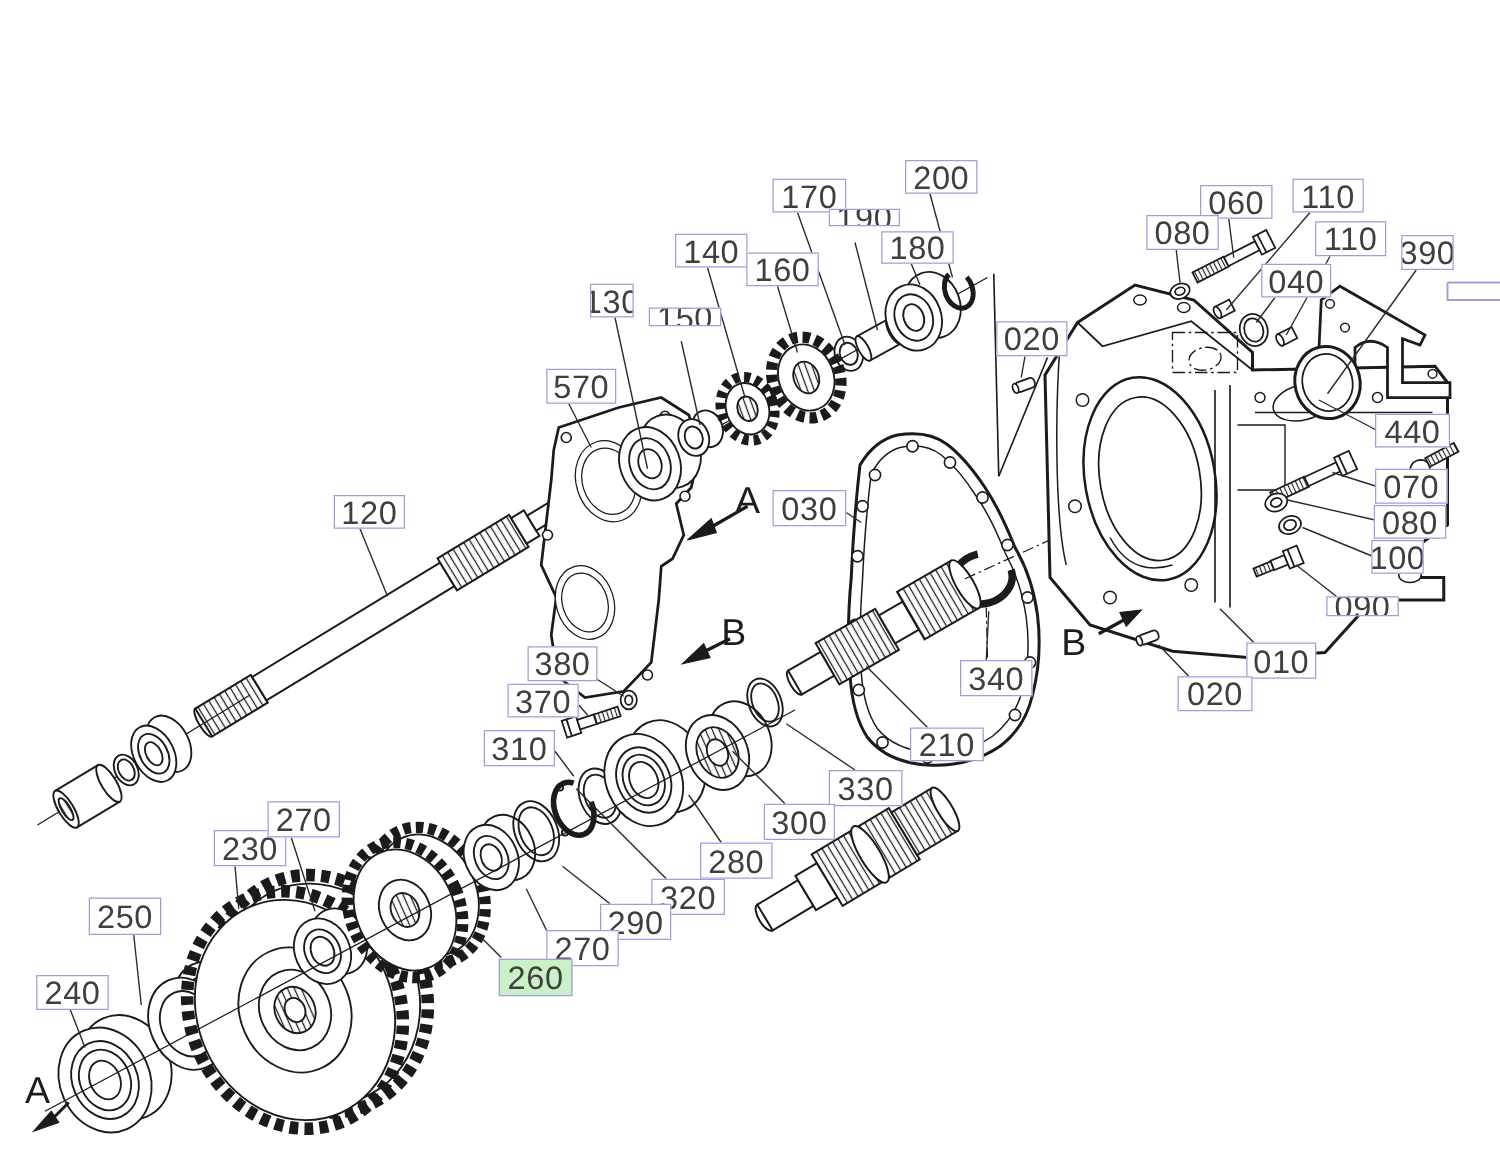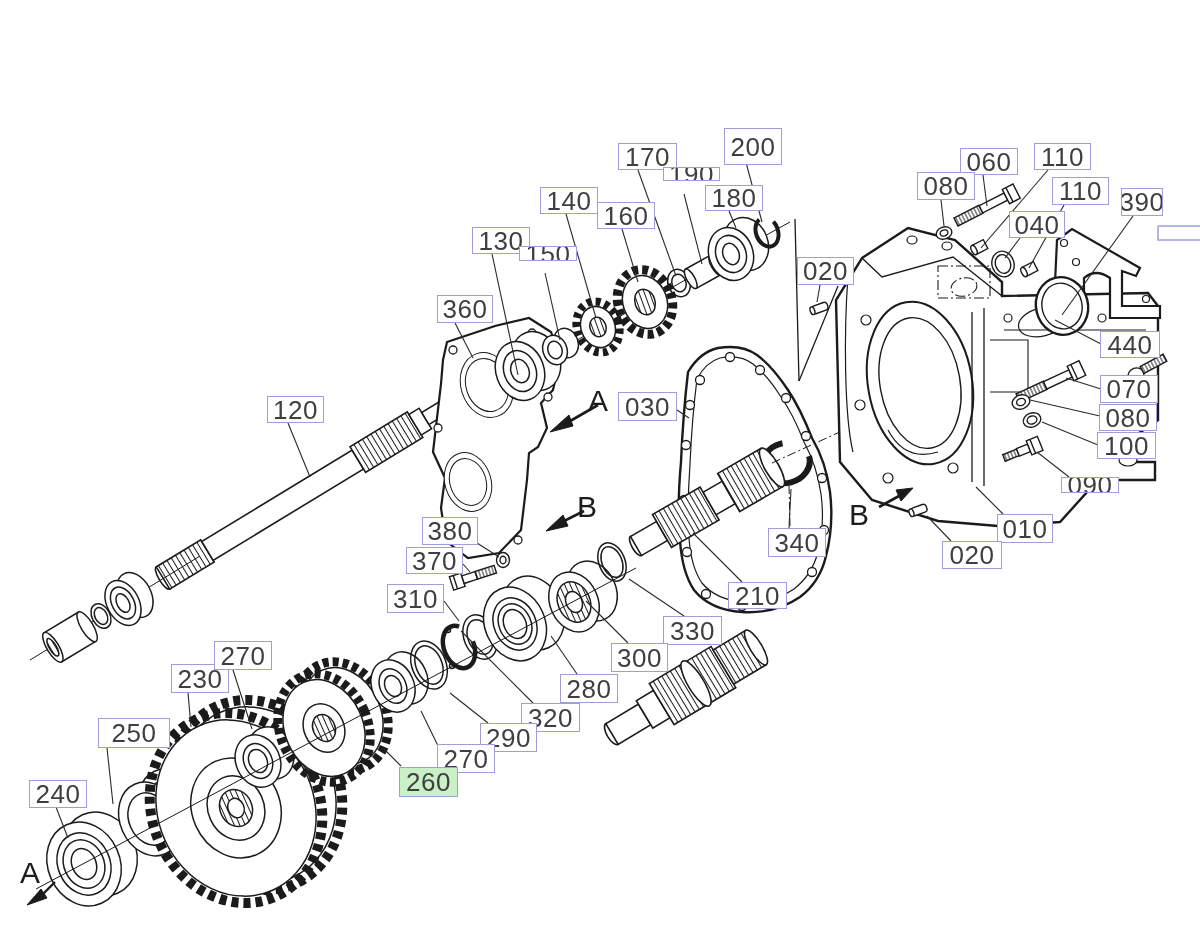--- a/index.html
+++ b/index.html
@@ -450,57 +450,57 @@
     <polygon points="27,905 41,889 47,898"></polygon>
     <line x1="899" y1="496" x2="879" y2="507" stroke-width="2.6"></line>
     <polygon points="913,488 896,490 901,501"></polygon>
   </g>
 
   <g stroke="#9e9edd" stroke-width="1.5" fill="none">
     <path d="M1158,226 L1158,240 L1200,240 M1158,226 L1200,226"></path>
   </g>
 </svg>
 
-<div class="plabel" style="left:472px;top:227px;width:58px;height:27px">130</div>
+<div class="plabel" style="left:472px;top:227px;width:35px;height:27px">130</div>
 <div class="plabel" style="left:540px;top:187px;width:58px;height:27px">140</div>
 <div class="plabel" style="left:519px;top:246px;width:58px;height:15px">150</div>
 <div class="plabel" style="left:597px;top:202px;width:58px;height:27px">160</div>
 <div class="plabel" style="left:618px;top:143px;width:59px;height:27px">170</div>
 <div class="plabel" style="left:705px;top:185px;width:58px;height:26px">180</div>
 <div class="plabel" style="left:663px;top:167px;width:57px;height:14px">190</div>
-<div class="plabel" style="left:724px;top:128px;width:58px;height:37px">200</div>
-<div class="plabel" style="left:437px;top:295px;width:56px;height:28px">360</div>
+<div class="plabel" style="left:724px;top:128px;width:58px;height:27px">200</div>
+<div class="plabel" style="left:437px;top:295px;width:56px;height:28px">570</div>
 <div class="plabel" style="left:267px;top:396px;width:57px;height:27px">120</div>
 <div class="plabel" style="left:618px;top:392px;width:59px;height:29px">030</div>
 <div class="plabel" style="left:797px;top:257px;width:57px;height:28px">020</div>
 <div class="plabel" style="left:960px;top:148px;width:58px;height:27px">060</div>
 <div class="plabel" style="left:917px;top:172px;width:58px;height:28px">080</div>
 <div class="plabel" style="left:1034px;top:143px;width:57px;height:27px">110</div>
 <div class="plabel" style="left:1052px;top:177px;width:57px;height:28px">110</div>
 <div class="plabel" style="left:1009px;top:211px;width:56px;height:27px">040</div>
 <div class="plabel" style="left:1121px;top:188px;width:42px;height:28px">390</div>
 <div class="plabel" style="left:1100px;top:331px;width:60px;height:27px">440</div>
 <div class="plabel" style="left:1100px;top:375px;width:58px;height:28px">070</div>
 <div class="plabel" style="left:1099px;top:404px;width:58px;height:27px">080</div>
-<div class="plabel" style="left:1097px;top:432px;width:59px;height:27px">100</div>
+<div class="plabel" style="left:1097px;top:432px;width:42px;height:27px">100</div>
 <div class="plabel" style="left:1061px;top:477px;width:58px;height:16px">090</div>
 <div class="plabel" style="left:997px;top:514px;width:56px;height:29px">010</div>
 <div class="plabel" style="left:942px;top:541px;width:60px;height:28px">020</div>
 <div class="plabel" style="left:768px;top:528px;width:58px;height:29px">340</div>
 <div class="plabel" style="left:728px;top:582px;width:59px;height:27px">210</div>
 <div class="plabel" style="left:663px;top:616px;width:59px;height:29px">330</div>
 <div class="plabel" style="left:611px;top:643px;width:57px;height:29px">300</div>
 <div class="plabel" style="left:560px;top:674px;width:58px;height:29px">280</div>
 <div class="plabel" style="left:521px;top:703px;width:59px;height:29px">320</div>
 <div class="plabel" style="left:480px;top:723px;width:57px;height:29px">290</div>
 <div class="plabel" style="left:437px;top:744px;width:58px;height:29px">270</div>
 <div class="plabel green" style="left:399px;top:767px;width:59px;height:30px">260</div>
 <div class="plabel" style="left:171px;top:664px;width:58px;height:29px">230</div>
 <div class="plabel" style="left:214px;top:641px;width:58px;height:29px">270</div>
-<div class="plabel" style="left:98px;top:718px;width:72px;height:30px">250</div>
+<div class="plabel" style="left:71px;top:718px;width:58px;height:30px">250</div>
 <div class="plabel" style="left:29px;top:780px;width:58px;height:28px">240</div>
 <div class="plabel" style="left:422px;top:517px;width:56px;height:28px">380</div>
 <div class="plabel" style="left:406px;top:547px;width:57px;height:27px">370</div>
 <div class="plabel" style="left:387px;top:584px;width:57px;height:29px">310</div>
 
 <div class="marker" style="left:588px;top:386px">A</div>
 <div class="marker" style="left:577px;top:492px">B</div>
 <div class="marker" style="left:20px;top:858px">A</div>
 <div class="marker" style="left:849px;top:500px">B</div>
 

